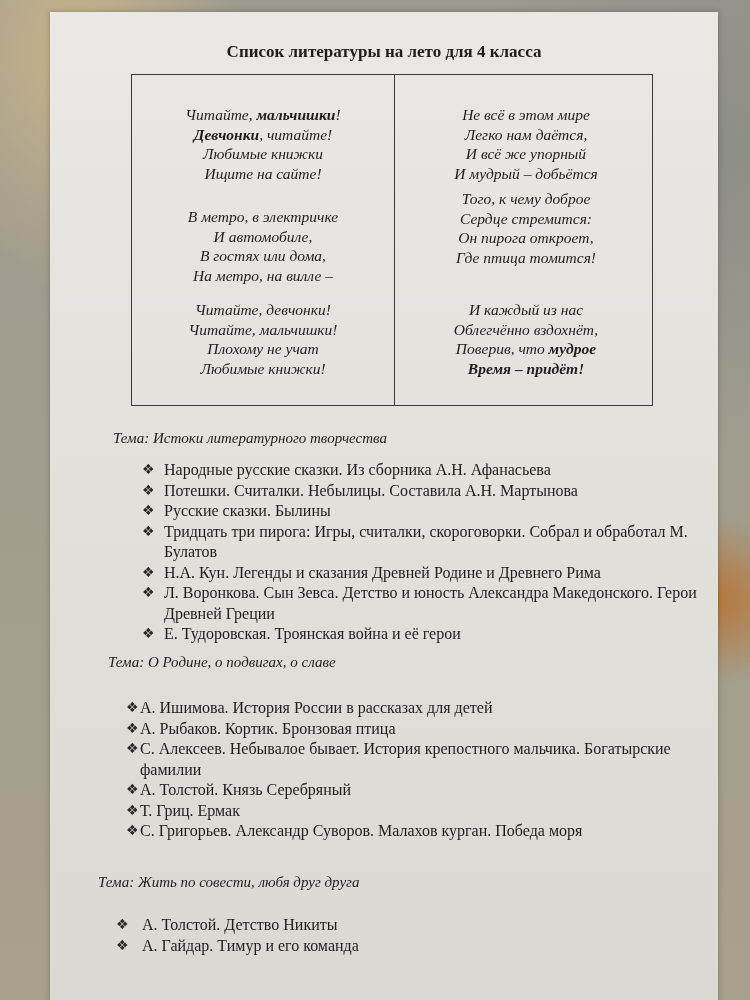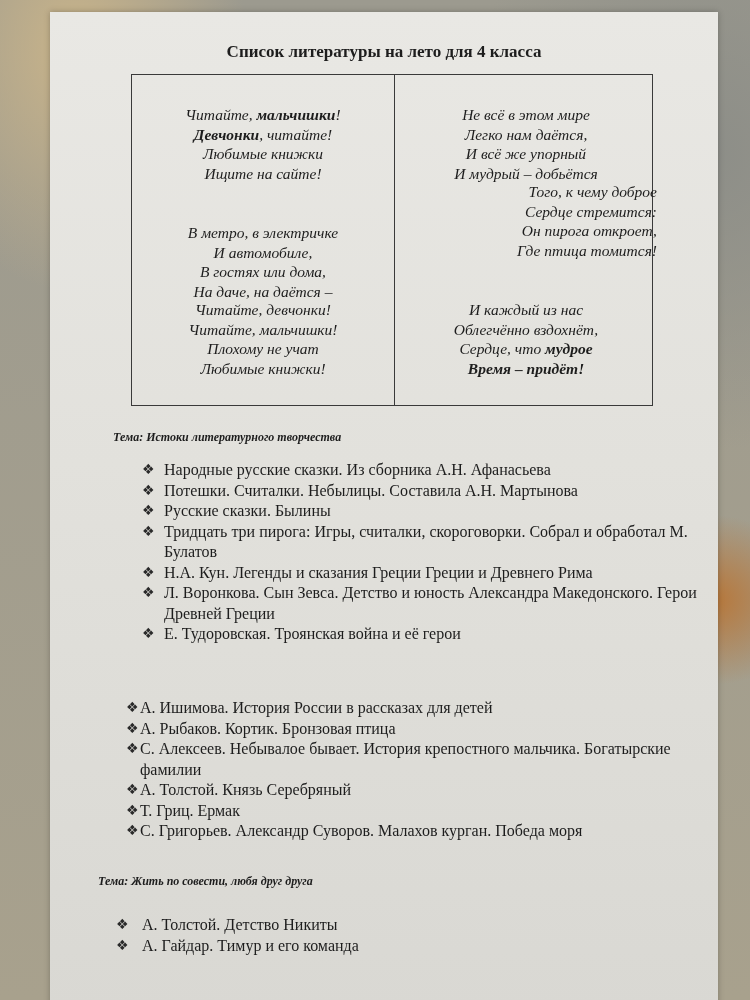--- a/index.html
+++ b/index.html
@@ -32,21 +32,21 @@
   }
   .poem-col {
     position: absolute; top: 0; width: 262px; text-align: center;
     font-style: italic; font-size: 15.5px; line-height: 19.5px;
   }
   .poem-col.left { left: 0; }
   .poem-col.right { left: 263px; }
   .stanza { position: absolute; left: 0; width: 100%; }
   .line b { font-weight: bold; }
   .theme {
-    position: absolute; font-weight: bold; font-style: italic; font-size: 12px;
+    position: absolute; font-weight: normal; font-style: italic; font-size: 15px;
   }
   .list { position: absolute; margin: 0; padding: 0; list-style: none;
     font-size: 16px; line-height: 20.5px; }
   .list li { position: relative; padding-left: 22px; }
   .bullet {
     position: absolute; left: 0; top: 0; font-size: 14px; color: #2a2a2a;
   }
   .list.tight li { padding-left: 14px; }
   .list.wide li { padding-left: 26px; }
 </style>
@@ -58,66 +58,67 @@
 
   <div class="poem-box">
     <div class="poem-divider"></div>
     <div class="poem-col left" id="poem-left">
         <div class="stanza" style="top: 30px;">
           <div class="line"><span>Читайте, </span><b>мальчишки</b><span>!</span></div>
           <div class="line"><b>Девчонки</b><span>, читайте!</span></div>
           <div class="line"><span>Любимые книжки</span></div>
           <div class="line"><span>Ищите на сайте!</span></div>
         </div>
-        <div class="stanza" style="top: 148px;">
+        <div class="stanza" style="top: 132px;">
           <div class="line"><span>В метро, в электричке</span></div>
           <div class="line"><span>И автомобиле,</span></div>
           <div class="line"><span>В гостях или дома,</span></div>
-          <div class="line"><span>На даче, на даётся –</span></div>
+          <div class="line"><span>На метро, на вилле –</span></div>
         </div>
         <div class="stanza" style="top: 225px;">
           <div class="line"><span>Читайте, девчонки!</span></div>
           <div class="line"><span>Читайте, мальчишки!</span></div>
           <div class="line"><span>Плохому не учат</span></div>
           <div class="line"><span>Любимые книжки!</span></div>
         </div>
       </div>
     <div class="poem-col right" id="poem-right">
         <div class="stanza" style="top: 30px;">
           <div class="line"><span>Не всё в этом мире</span></div>
           <div class="line"><span>Легко нам даётся,</span></div>
           <div class="line"><span>И всё же упорный</span></div>
           <div class="line"><span>И мудрый – добьётся</span></div>
         </div>
-        <div class="stanza" style="top: 107px; text-align: right;">
+        <div class="stanza" style="top: 114px;">
           <div class="line"><span>Того, к чему доброе</span></div>
           <div class="line"><span>Сердце стремится:</span></div>
           <div class="line"><span>Он пирога откроет,</span></div>
           <div class="line"><span>Где птица томится!</span></div>
         </div>
         <div class="stanza" style="top: 225px;">
           <div class="line"><span>И каждый из нас</span></div>
           <div class="line"><span>Облегчённо вздохнёт,</span></div>
-          <div class="line"><span>Сердце, что </span><b>мудрое</b></div>
+          <div class="line"><span>Поверив, что </span><b>мудрое</b></div>
           <div class="line"><b>Время – придёт!</b></div>
         </div>
       </div>
   </div>
 
   <div class="theme" style="left:63px; top:418px;">Тема: Истоки литературного творчества</div>
   <ul class="list" style="left:92px; top:448px; width:560px;" id="list-0">
       <li><span class="bullet">❖</span><span>Народные русские сказки. Из сборника А.Н. Афанасьева</span></li>
       <li><span class="bullet">❖</span><span>Потешки. Считалки. Небылицы. Составила А.Н. Мартынова</span></li>
       <li><span class="bullet">❖</span><span>Русские сказки. Былины</span></li>
       <li><span class="bullet">❖</span><span>Тридцать три пирога: Игры, считалки, скороговорки. Собрал и обработал М. Булатов</span></li>
-      <li><span class="bullet">❖</span><span>Н.А. Кун. Легенды и сказания Греции Греции и Древнего Рима</span></li>
+      <li><span class="bullet">❖</span><span>Н.А. Кун. Легенды и сказания Древней Родине и Древнего Рима</span></li>
       <li><span class="bullet">❖</span><span>Л. Воронкова. Сын Зевса. Детство и юность Александра Македонского. Герои Древней Греции</span></li>
       <li><span class="bullet">❖</span><span>Е. Тудоровская. Троянская война и её герои</span></li>
     </ul>
 
+  <div class="theme" style="left:58px; top:642px;">Тема: О Родине, о подвигах, о славе</div>
   <ul class="list tight" style="left:76px; top:686px; width:580px;" id="list-1">
       <li><span class="bullet">❖</span><span>А. Ишимова. История России в рассказах для детей</span></li>
       <li><span class="bullet">❖</span><span>А. Рыбаков. Кортик. Бронзовая птица</span></li>
       <li><span class="bullet">❖</span><span>С. Алексеев. Небывалое бывает. История крепостного мальчика. Богатырские фамилии</span></li>
       <li><span class="bullet">❖</span><span>А. Толстой. Князь Серебряный</span></li>
       <li><span class="bullet">❖</span><span>Т. Гриц. Ермак</span></li>
       <li><span class="bullet">❖</span><span>С. Григорьев. Александр Суворов. Малахов курган. Победа моря</span></li>
     </ul>
 
   <div class="theme" style="left:48px; top:862px;text-align:center;">Тема: Жить по совести, любя друг друга</div>

